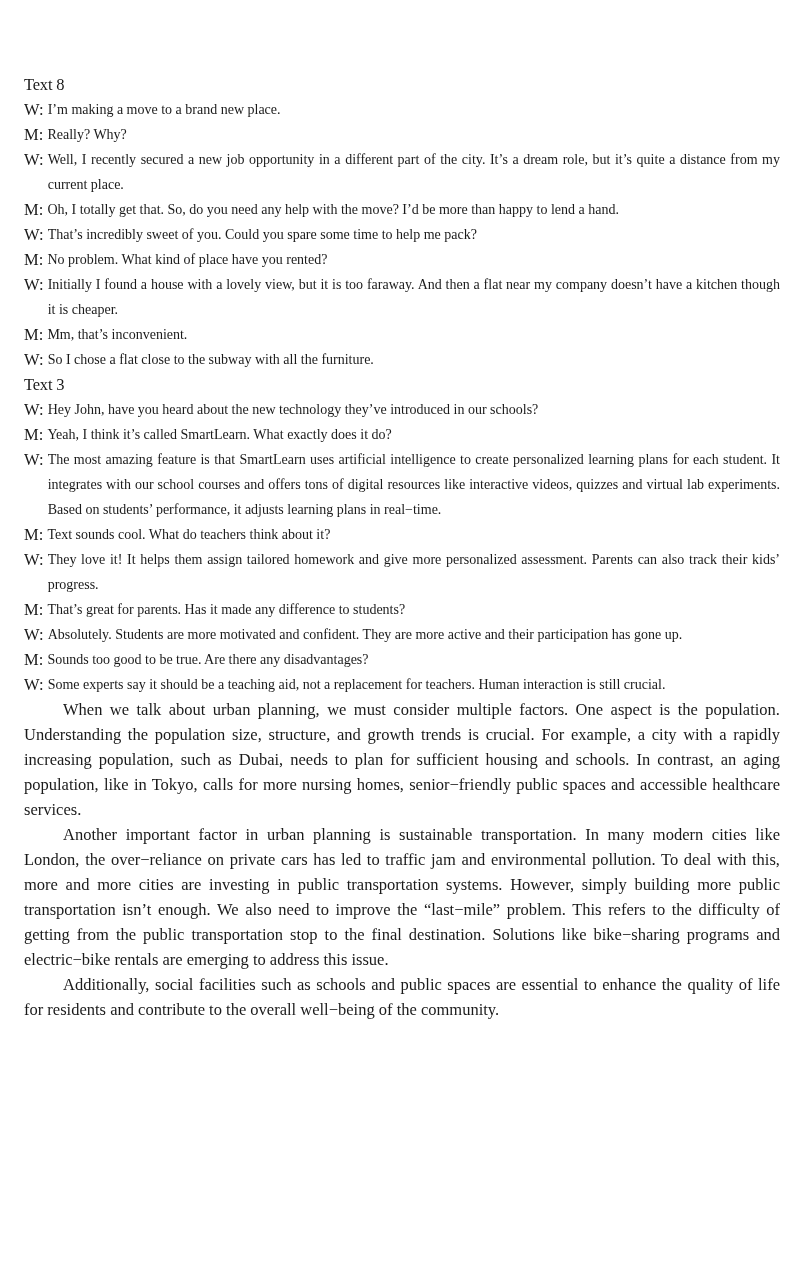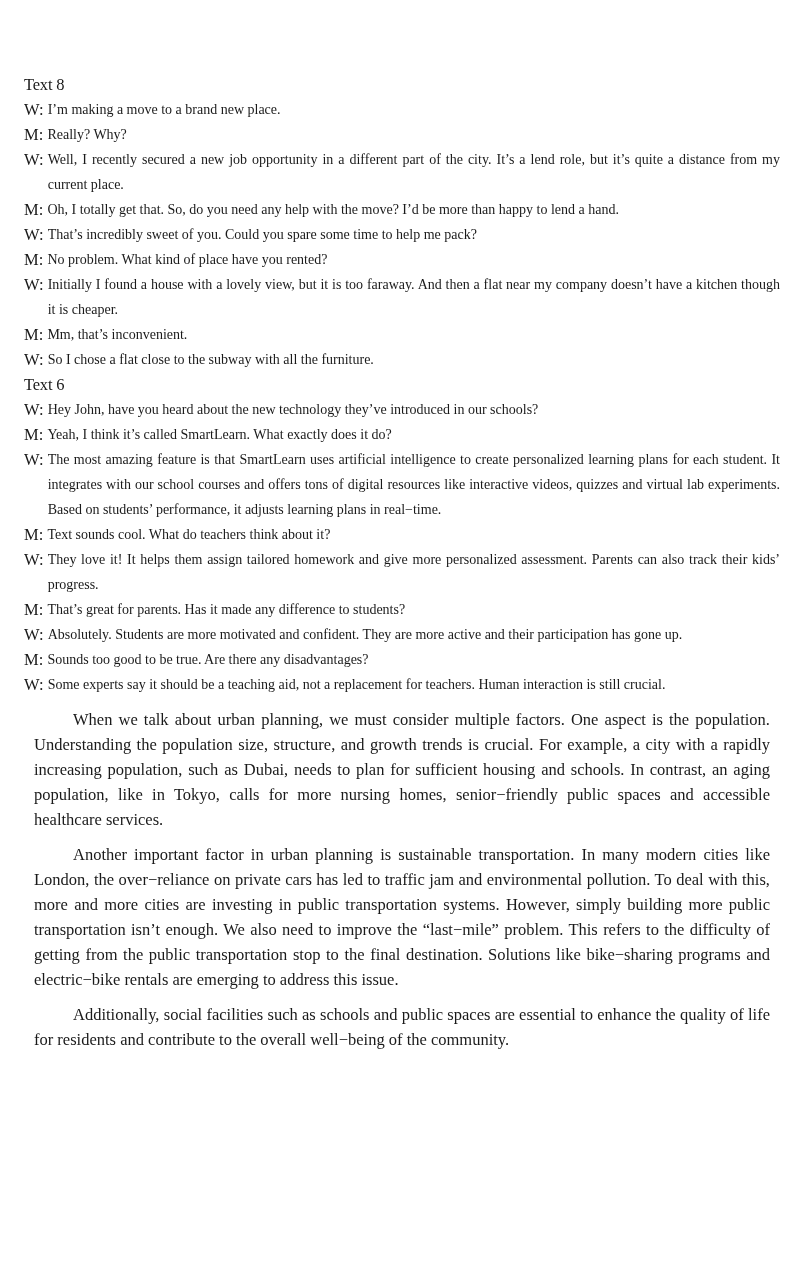--- a/index.html
+++ b/index.html
@@ -8,21 +8,21 @@
     font-family: "Liberation Serif", "DejaVu Serif", serif;
     color: #1a1a1a;
   }
   .page { position: relative; width: 800px; height: 1144px; }
   .content { position: absolute; left: 24px; top: 72px; width: 756px; }
   .heading { font-size: 16.5px; line-height: 25px; height: 25px; letter-spacing: -0.2px; }
   .turn { display: flex; }
   .spk { flex: 0 0 auto; white-space: pre; font-size: 16.5px; line-height: 25px; }
   .utt { flex: 1 1 auto; font-size: 14px; line-height: 25px; text-align: justify; }
   .turn .utt { text-indent: 0; }
-  .para { font-size: 16.5px; line-height: 25px; text-align: justify; text-indent: 39px; margin: 10px; }
+  .para { font-size: 16.5px; line-height: 25px; text-align: justify; text-indent: 39px; margin: 0; }
   .footer {
     position: absolute; left: 0; width: 800px; top: 1210px;
     text-align: center; font-size: 16.5px; line-height: 25px;
     font-family: "DejaVu Sans", sans-serif;
   }
 </style>
 </head>
 <body>
 
 <div class="page">
@@ -32,21 +32,21 @@
     <div class="turn">
         <span class="spk">W: </span>
         <span class="utt">I’m making a move to a brand new place.</span>
       </div>
     <div class="turn">
         <span class="spk">M: </span>
         <span class="utt">Really? Why?</span>
       </div>
     <div class="turn">
         <span class="spk">W: </span>
-        <span class="utt">Well, I recently secured a new job opportunity in a different part of the city. It’s a lend role, but it’s quite a distance from my current place.</span>
+        <span class="utt">Well, I recently secured a new job opportunity in a different part of the city. It’s a dream role, but it’s quite a distance from my current place.</span>
       </div>
     <div class="turn">
         <span class="spk">M: </span>
         <span class="utt">Oh, I totally get that. So, do you need any help with the move? I’d be more than happy to lend a hand.</span>
       </div>
     <div class="turn">
         <span class="spk">W: </span>
         <span class="utt">That’s incredibly sweet of you. Could you spare some time to help me pack?</span>
       </div>
     <div class="turn">
@@ -59,21 +59,21 @@
       </div>
     <div class="turn">
         <span class="spk">M: </span>
         <span class="utt">Mm, that’s inconvenient.</span>
       </div>
     <div class="turn">
         <span class="spk">W: </span>
         <span class="utt">So I chose a flat close to the subway with all the furniture.</span>
       </div>
 
-    <div class="heading">Text 6</div>
+    <div class="heading">Text 3</div>
     <div class="turn">
         <span class="spk">W: </span>
         <span class="utt">Hey John, have you heard about the new technology they’ve introduced in our schools?</span>
       </div>
     <div class="turn">
         <span class="spk">M: </span>
         <span class="utt">Yeah, I think it’s called SmartLearn. What exactly does it do?</span>
       </div>
     <div class="turn">
         <span class="spk">W: </span>

